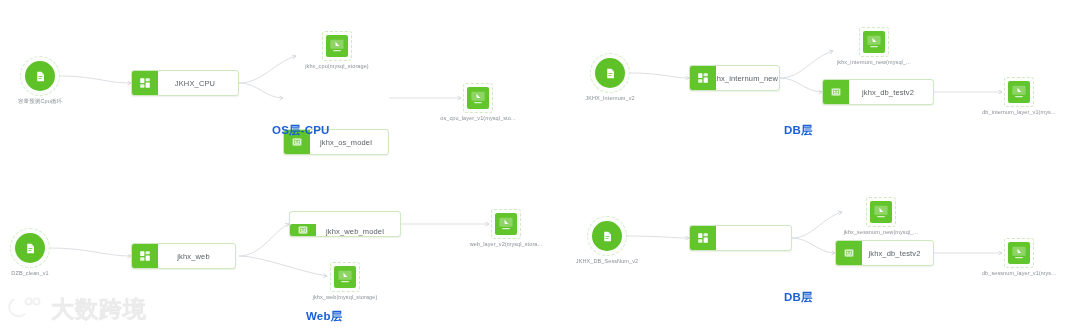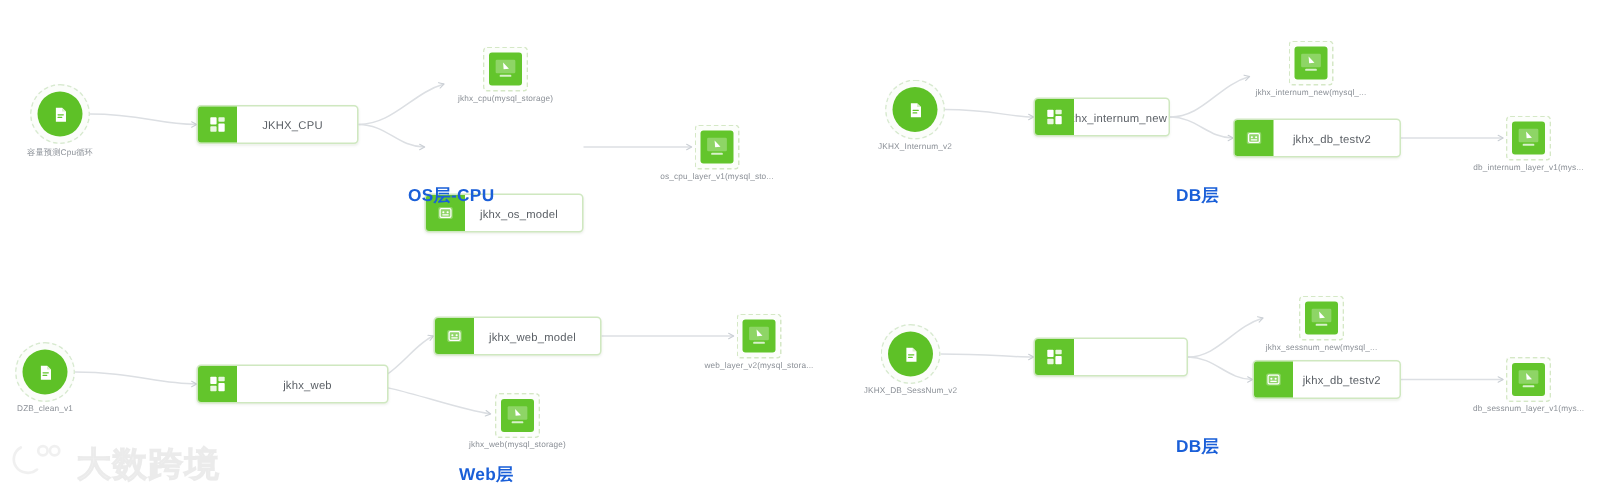--- a/index.html
+++ b/index.html
@@ -302,33 +302,33 @@
       <svg width="13" height="13" viewBox="0 0 16 16" fill="none">
         <path d="M4 2.2h5.1L12.3 5.4V13.8H4z" fill="#ffffff"></path>
         <path d="M9.1 2.2v3.2h3.2" fill="#d9f0c8"></path>
         <rect x="5.3" y="7.6" width="5.3" height="1" rx="0.5" fill="#63c52c"></rect>
         <rect x="5.3" y="9.7" width="4" height="1" rx="0.5" fill="#63c52c"></rect>
       </svg>
     </div>
     <div class="node-sublabel">DZB_clean_v1</div>
   </div>
 
-  <div class="rect-node" style="left:131px; top:243px; width:128px;">
+  <div class="rect-node" style="left:131px; top:243px; width:105px;">
     <div class="rect-badge">
       <svg width="12" height="12" viewBox="0 0 16 16" fill="#ffffff">
         <rect x="1.6" y="1.6" width="5.6" height="6.4" rx="0.7"></rect>
         <rect x="8.8" y="1.6" width="5.6" height="4" rx="0.7" opacity=".85"></rect>
         <rect x="1.6" y="9.6" width="5.6" height="4.8" rx="0.7" opacity=".85"></rect>
         <rect x="8.8" y="7.2" width="5.6" height="7.2" rx="0.7"></rect>
       </svg>
     </div>
     <div class="rect-title">jkhx_web</div>
   </div>
 
-  <div class="rect-node" style="left:289px; top:211px; width:112px;">
+  <div class="rect-node" style="left:289px; top:211px; width:112px;align-items:flex-end;">
     <div class="rect-badge">
       <svg width="12" height="12" viewBox="0 0 16 16" fill="none">
         <rect x="1.6" y="2.6" width="12.8" height="10.8" rx="1.6" fill="#ffffff" opacity=".3"></rect>
         <rect x="3.2" y="4.2" width="9.6" height="7.6" rx="1.2" stroke="#ffffff" stroke-width="1.1"></rect>
         <circle cx="6.1" cy="7.3" r="0.95" fill="#ffffff"></circle>
         <circle cx="9.9" cy="7.3" r="0.95" fill="#ffffff"></circle>
         <path d="M5.6 9.6 h4.8" stroke="#ffffff" stroke-width="1.1" stroke-linecap="round"></path>
       </svg>
     </div>
     <div class="rect-title">jkhx_web_model</div>

